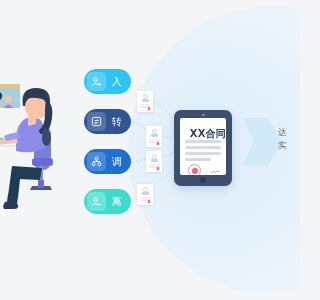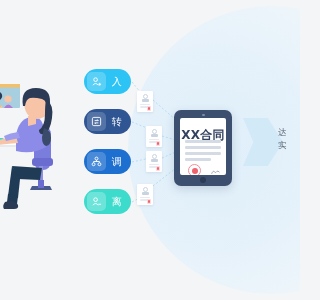--- a/index.html
+++ b/index.html
@@ -113,22 +113,22 @@
   .tablet .home{
     position:absolute;left:50%;bottom:3px;margin-left:-3px;
     width:6px;height:6px;border-radius:50%;background:#2b3a55;
   }
   .tablet .screen{
     position:absolute;left:6px;top:8px;right:6px;bottom:11px;
     background:#ffffff;border-radius:2px;overflow:hidden;
   }
   .doc-title{
     position:absolute;left:0;right:0;top:9px;
-    text-align:center;
-    font-size:12px;font-weight:bold;color:#33435f;
+    text-align:right;
+    font-size:10px;font-weight:bold;color:#33435f;
     letter-spacing:.2px;
   }
   .doc-line{
     position:absolute;left:5px;height:2.6px;border-radius:1.3px;background:#d5dbe4;
   }
   .dl1{top:22px;width:36px;}
   .dl2{top:28px;width:36px;}
   .dl3{top:34px;width:36px;}
   .dl4{top:40px;width:26px;}
   .doc-stamp{

